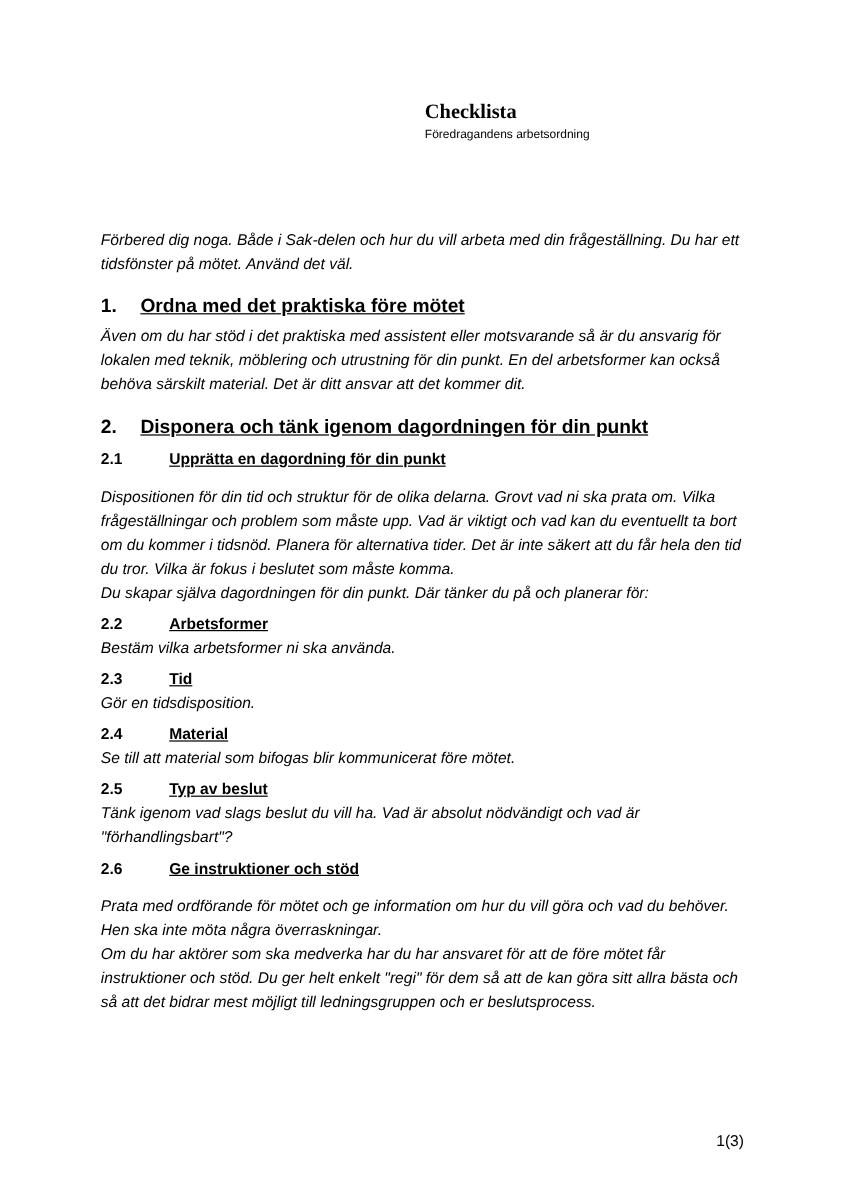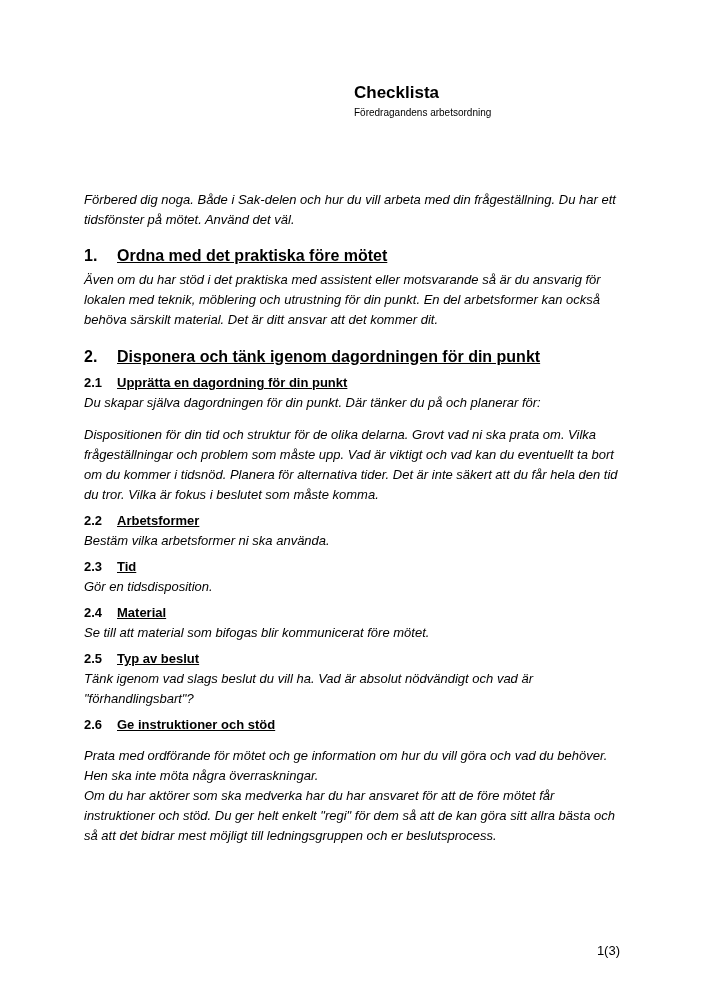--- a/index.html
+++ b/index.html
@@ -19,20 +19,21 @@
     color: #000000;
     overflow: hidden;
   }
   .title-block {
     margin-left: 270px;
   }
   .doc-title {
     font-size: 17px;
     line-height: 22px;
     font-weight: bold;
+    font-family: Liberation Serif, serif;
   }
   .doc-subtitle {
     font-size: 10px;
     line-height: 18px;
   }
   p.body {
     font-size: 13px;
     line-height: 20px;
     margin: 0;
     font-style: italic;
@@ -49,20 +50,21 @@
   }
   .h1.h1-second {
     margin-top: 17px;
   }
   .h2 {
     display: flex;
     font-size: 13px;
     line-height: 19px;
     font-weight: bold;
     margin: 6px 0 1px 0;
+    gap: 24px;
   }
   .num {
     flex: 0 0 33px;
   }
   .htext {
     flex: 1;
     text-decoration: underline;
   }
   p.gap {
     margin-top: 12px;
@@ -97,22 +99,22 @@
 
   <div class="h1 h1-second">
     <span class="num">2.</span>
     <span class="htext">Disponera och tänk igenom dagordningen för din punkt</span>
   </div>
 
   <div class="h2">
     <span class="num">2.1</span>
     <span class="htext">Upprätta en dagordning för din punkt</span>
   </div>
+  <p class="body gap">Dispositionen för din tid och struktur för de olika delarna. Grovt vad ni ska prata om. Vilka frågeställningar och problem som måste upp. Vad är viktigt och vad kan du eventuellt ta bort om du kommer i tidsnöd. Planera för alternativa tider. Det är inte säkert att du får hela den tid du tror. Vilka är fokus i beslutet som måste komma.</p>
   <p class="body">Du skapar själva dagordningen för din punkt. Där tänker du på och planerar för:</p>
-  <p class="body gap">Dispositionen för din tid och struktur för de olika delarna. Grovt vad ni ska prata om. Vilka frågeställningar och problem som måste upp. Vad är viktigt och vad kan du eventuellt ta bort om du kommer i tidsnöd. Planera för alternativa tider. Det är inte säkert att du får hela den tid du tror. Vilka är fokus i beslutet som måste komma.</p>
 
   <div class="h2">
     <span class="num">2.2</span>
     <span class="htext">Arbetsformer</span>
   </div>
   <p class="body">Bestäm vilka arbetsformer ni ska använda.</p>
 
   <div class="h2">
     <span class="num">2.3</span>
     <span class="htext">Tid</span>

